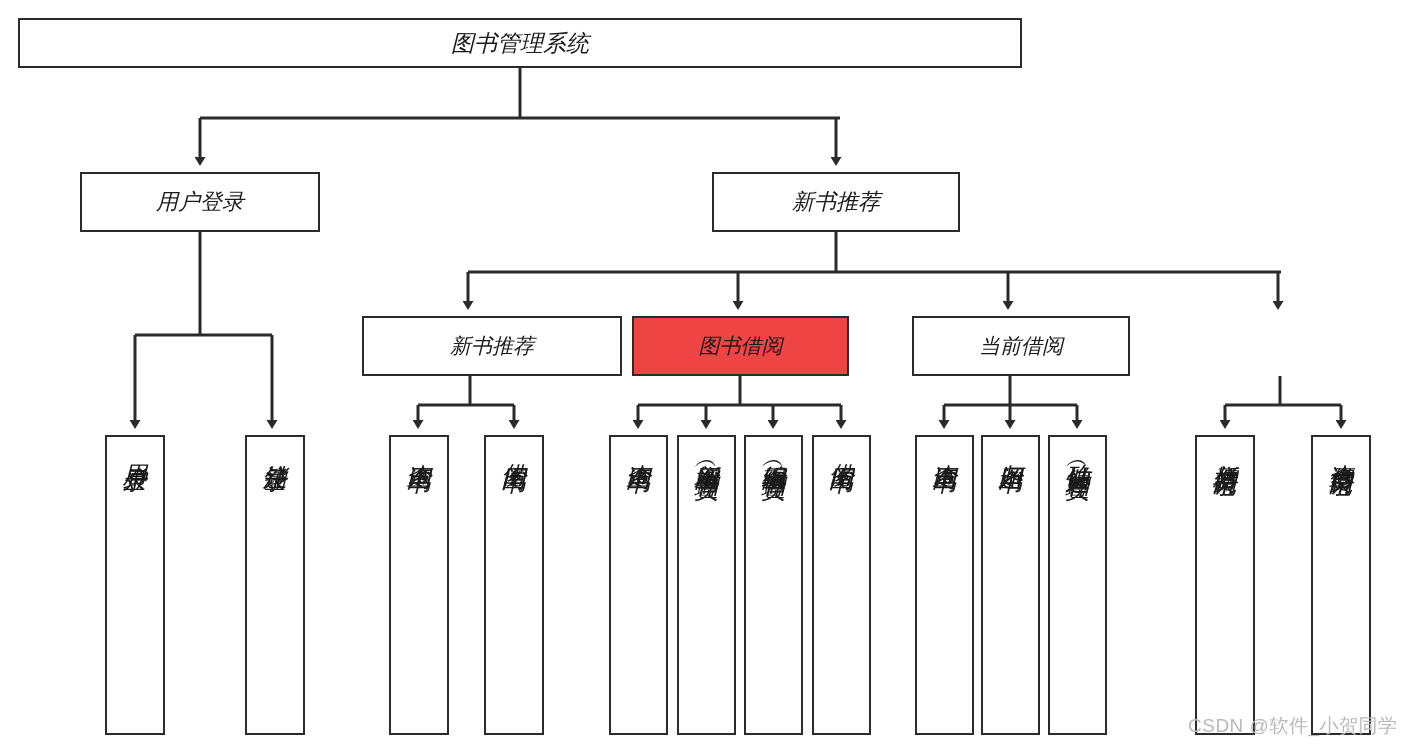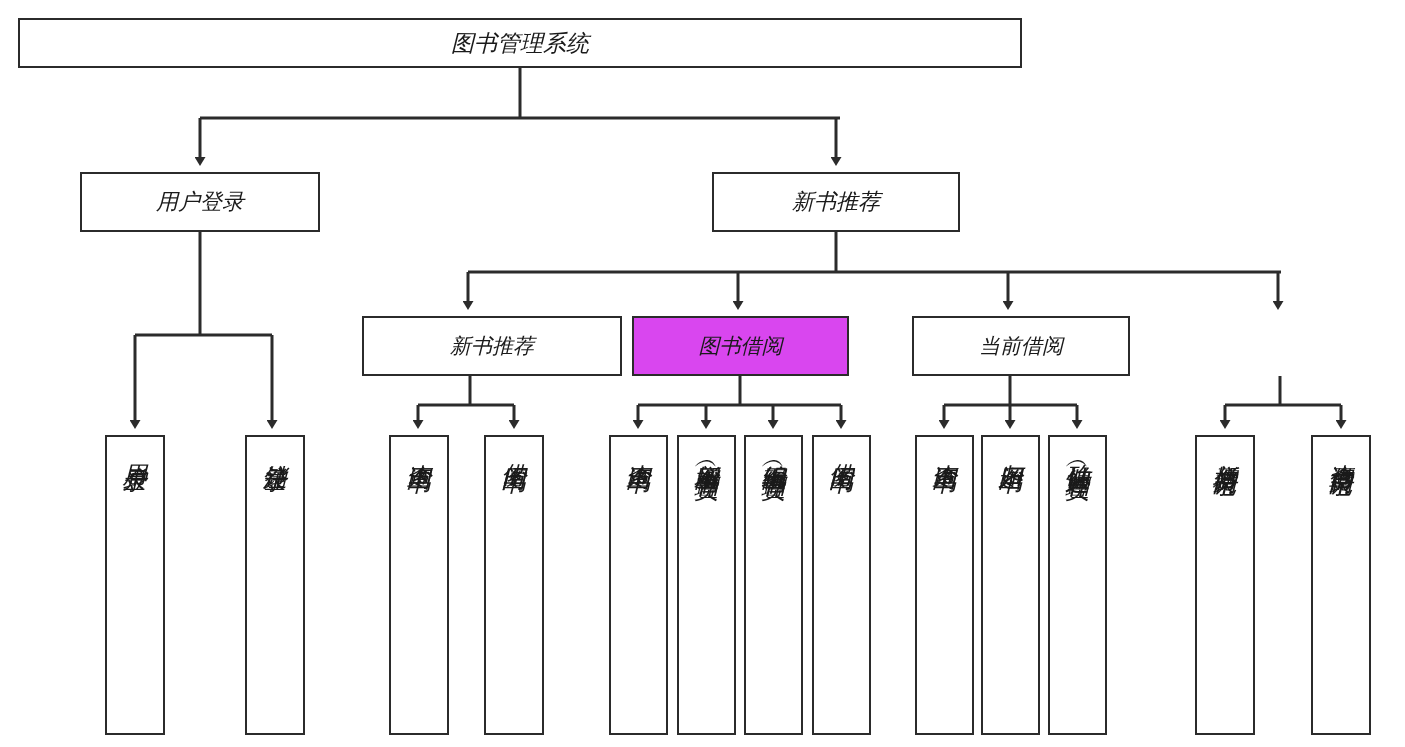--- a/index.html
+++ b/index.html
@@ -126,21 +126,21 @@
   <div class="node l1" id="n-l1-0" style="left: 80px; top: 172px; width: 240px; height: 60px; border-color: rgb(43, 43, 43); background: rgb(255, 255, 255); color: rgb(26, 26, 26);">
     <span class="label">用户登录</span>
   </div>
   <div class="node l1" id="n-l1-1" style="left: 712px; top: 172px; width: 248px; height: 60px; border-color: rgb(43, 43, 43); background: rgb(255, 255, 255); color: rgb(26, 26, 26);">
     <span class="label">新书推荐</span>
   </div>
 
   <div class="node l2" id="n-l2-0" style="left: 362px; top: 316px; width: 260px; height: 60px; border-color: rgb(43, 43, 43); background: rgb(255, 255, 255); color: rgb(26, 26, 26);">
     <span class="label">新书推荐</span>
   </div>
-  <div class="node l2" id="n-l2-1" style="left: 632px; top: 316px; width: 217px; height: 60px; border-color: rgb(43, 43, 43); background: #d946ef; color: rgb(26, 26, 26);">
+  <div class="node l2" id="n-l2-1" style="left: 632px; top: 316px; width: 217px; height: 60px; border-color: rgb(43, 43, 43); background: #ef4444; color: rgb(26, 26, 26);">
     <span class="label">图书借阅</span>
   </div>
   <div class="node l2" id="n-l2-2" style="left: 902px; top: 316px; width: 218px; height: 60px; border-color: rgb(43, 43, 43); background: rgb(255, 255, 255); color: rgb(26, 26, 26); margin-left: 10px;">
     <span class="label">当前借阅</span>
   </div>
 
   <div class="node leaf" id="n-leaf-0" style="left: 105px; top: 435px; width: 60px; height: 300px; border-color: rgb(43, 43, 43); background: rgb(255, 255, 255); color: rgb(26, 26, 26);">
     <span class="label">用户登录</span>
   </div>
   <div class="node leaf" id="n-leaf-1" style="left: 245px; top: 435px; width: 60px; height: 300px; border-color: rgb(43, 43, 43); background: rgb(255, 255, 255); color: rgb(26, 26, 26);">
@@ -173,13 +173,14 @@
   <div class="node leaf" id="n-leaf-10" style="left: 1048px; top: 435px; width: 59px; height: 300px; border-color: rgb(43, 43, 43); background: rgb(255, 255, 255); color: rgb(26, 26, 26);">
     <span class="label">确认归还（管理员）</span>
   </div>
   <div class="node leaf" id="n-leaf-11" style="left: 1195px; top: 435px; width: 60px; height: 300px; border-color: rgb(43, 43, 43); background: rgb(255, 255, 255); color: rgb(26, 26, 26);">
     <span class="label">新增借阅记录</span>
   </div>
   <div class="node leaf" id="n-leaf-12" style="left: 1311px; top: 435px; width: 60px; height: 300px; border-color: rgb(43, 43, 43); background: rgb(255, 255, 255); color: rgb(26, 26, 26);">
     <span class="label">查询借阅记录</span>
   </div>
 
+  <div id="watermark" style="color: rgb(185, 185, 185);">CSDN @软件_小贺同学</div>
 </div>
 
 </body></html>

